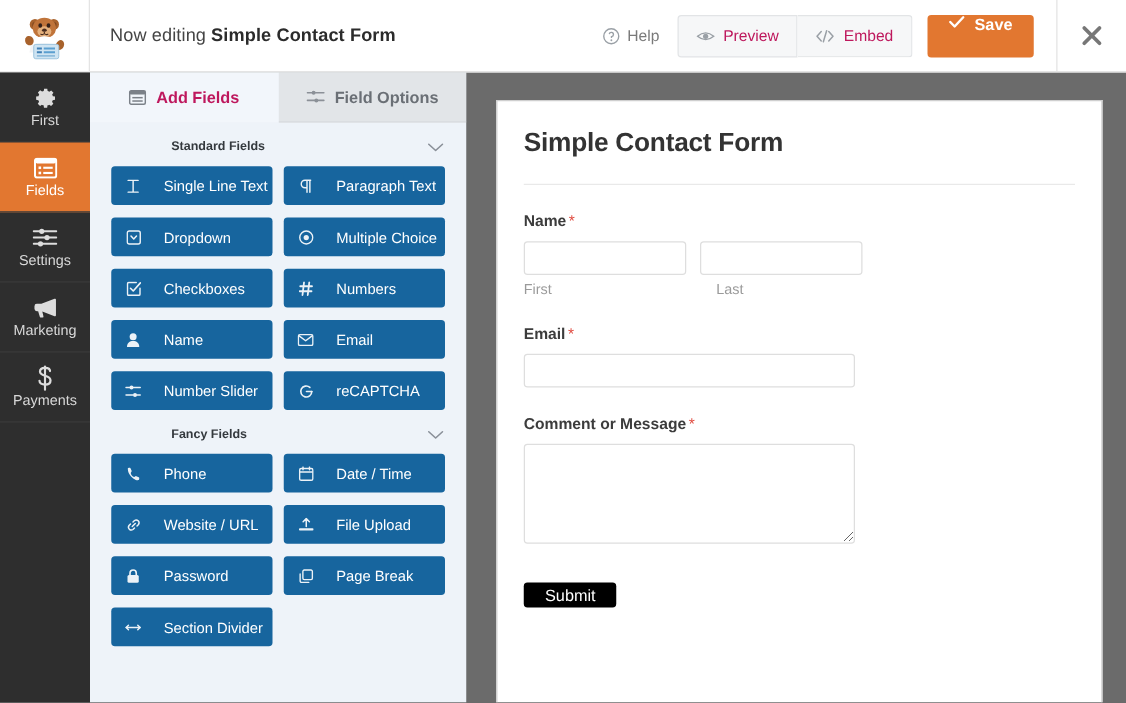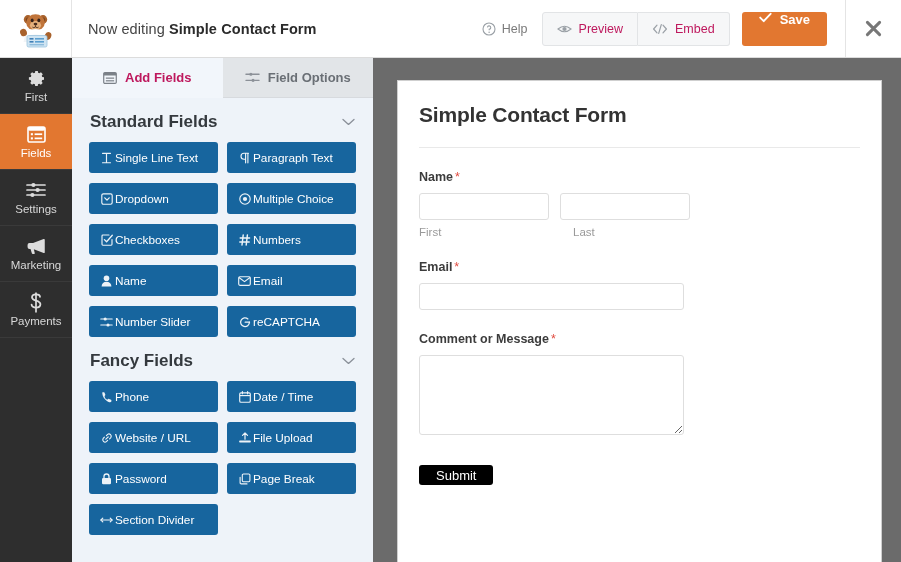--- a/index.html
+++ b/index.html
@@ -74,28 +74,28 @@
   .tabs { display: flex; height: 40px; background: #e2e5e8; }
   .tab {
     flex: 1; display: flex; align-items: center; justify-content: center; gap: 8px;
     font-size: 13px; font-weight: bold; color: #6a6f75; cursor: pointer;
     border-bottom: 1px solid #d7dade;
   }
   .tab.active { background: #f2f6fb; color: #be185d; border-bottom: 1px solid #f2f6fb; }
   .section-head {
     display: flex; align-items: center; justify-content: space-between;
     padding: 14px 18px 10px 18px;
-    font-size: 17px; font-weight: bold; color: #34393e; cursor: pointer;
+    font-size: 10px; font-weight: bold; color: #34393e; cursor: pointer; margin-left: 47px;
   }
   .chev { color: #8a9099; font-size: 12px; }
   .field-grid {
     display: grid; grid-template-columns: 1fr 1fr; gap: 10px 9px; padding: 0 17px;
   }
   .field-btn {
-    display: flex; align-items: center; gap: 2px;
+    display: flex; align-items: center; gap: 18px;
     height: 31px; padding: 0 11px; border-radius: 3px;
     background: #17659e; color: #fff; font-size: 11.8px; cursor: pointer;
     white-space: nowrap; overflow: hidden; text-align: right;
   }
   .field-btn .fi { width: 13px; display: flex; align-items: center; justify-content: center;
     opacity: .92; flex: 0 0 13px; }
 
   
   .preview {
     position: absolute; top: 80px; left: 397px; width: 485px; height: 482px;

